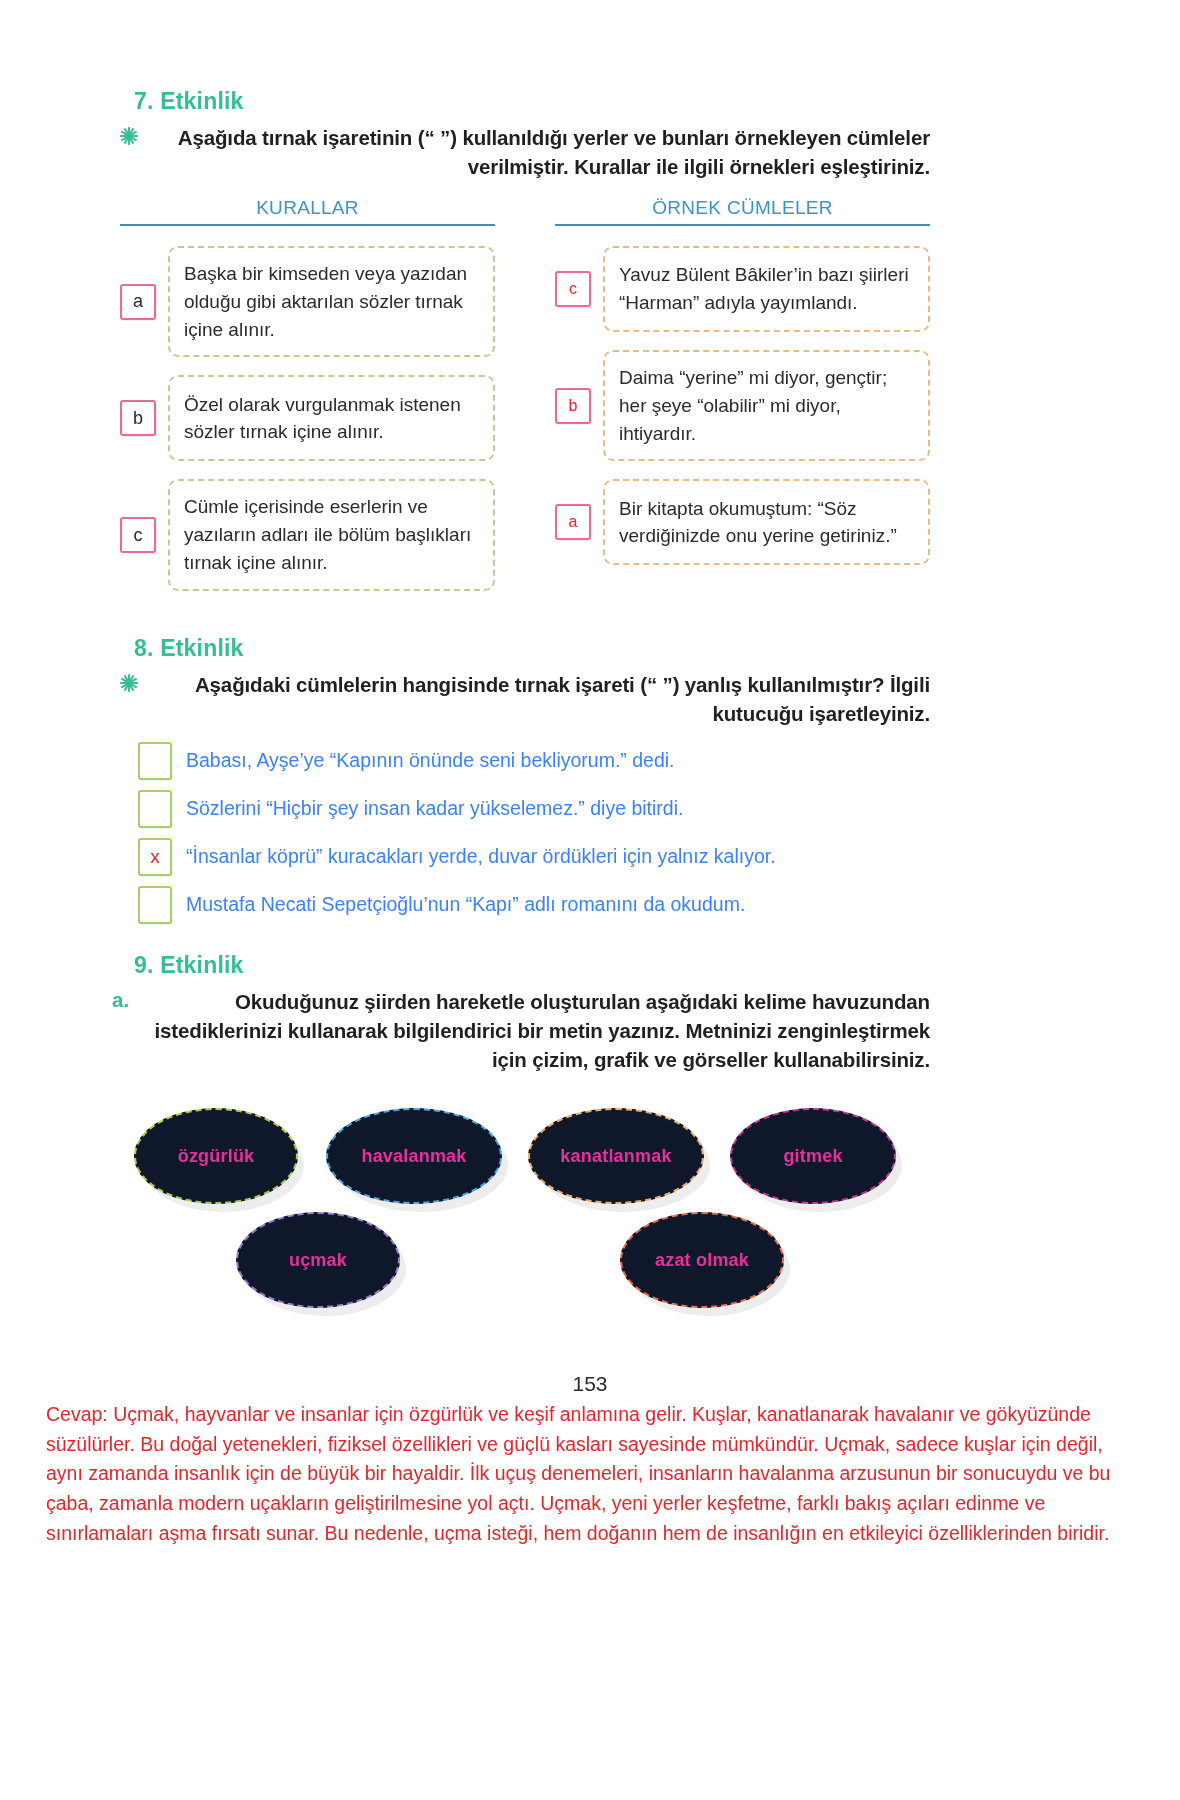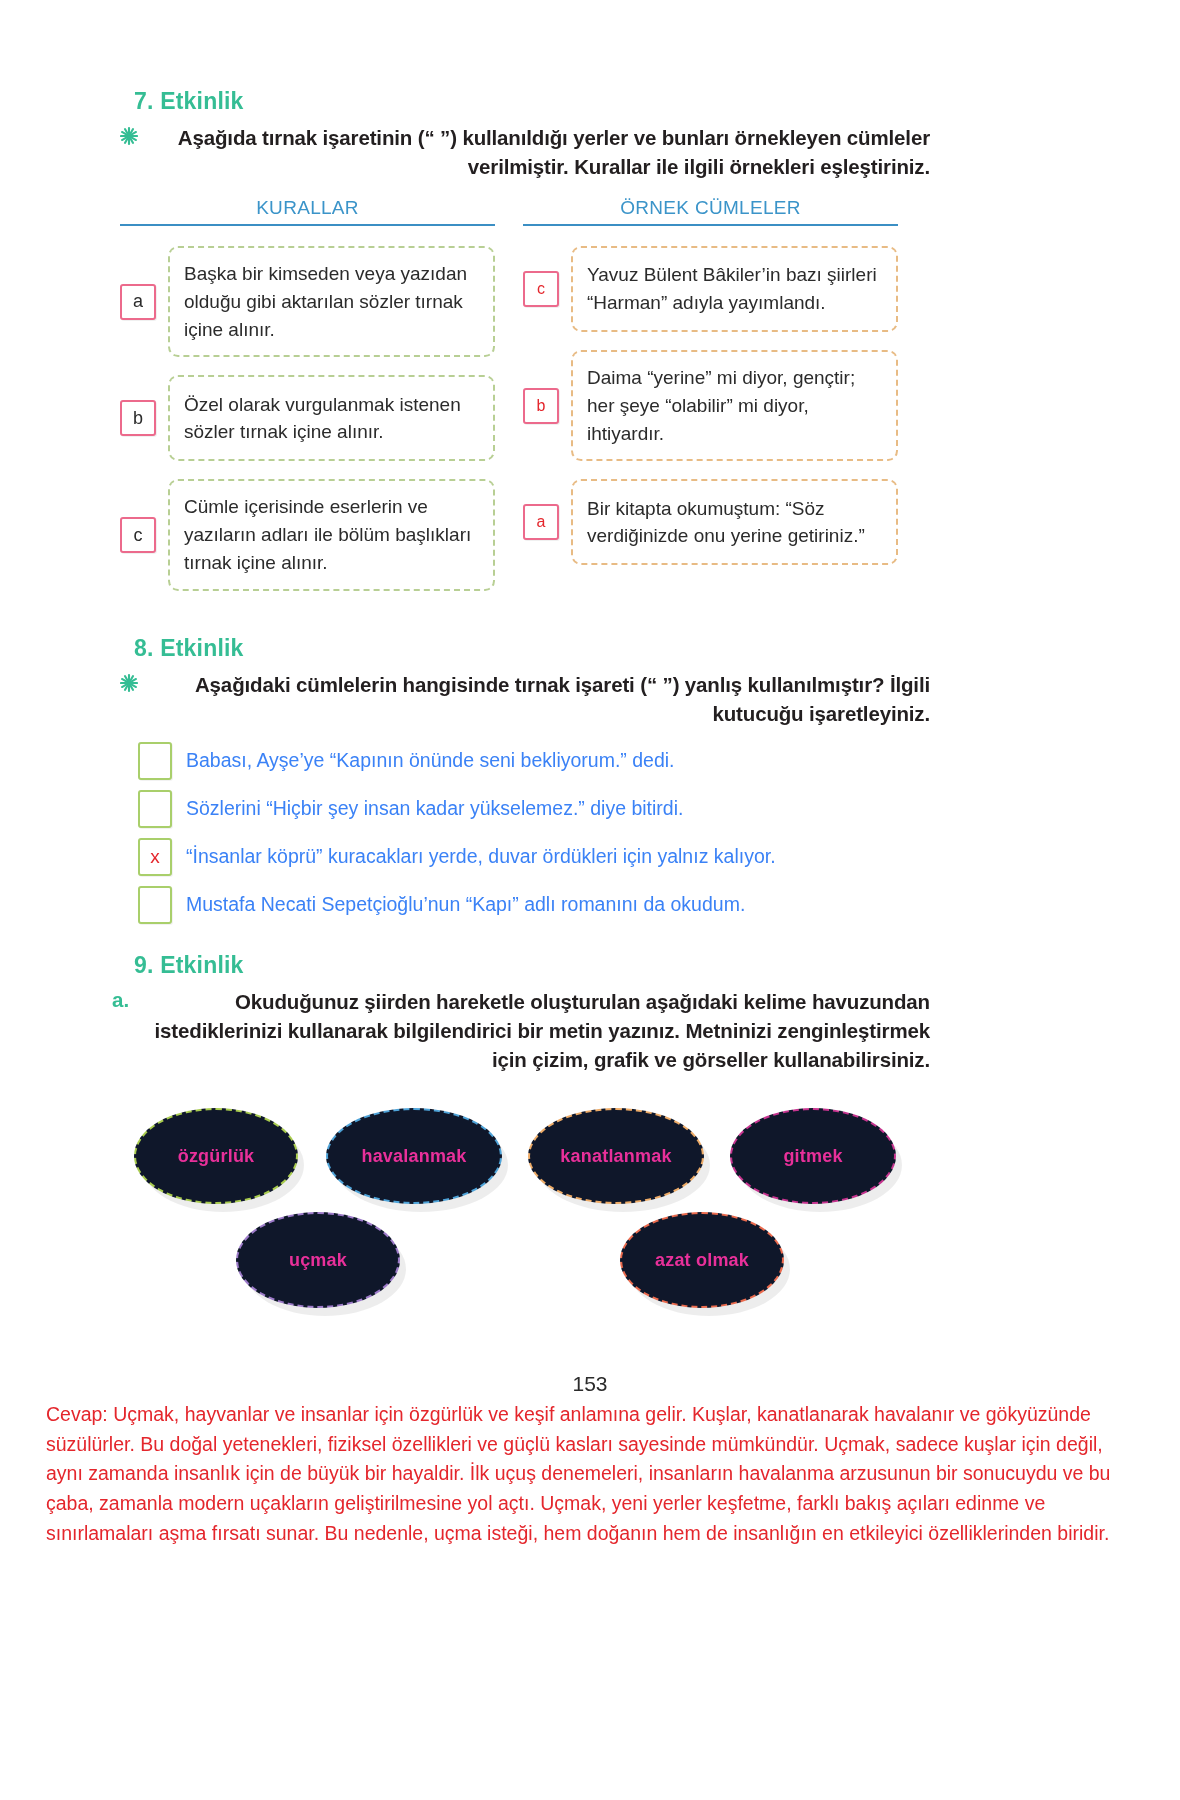--- a/index.html
+++ b/index.html
@@ -66,21 +66,21 @@
     font-weight: bold;
     font-size: 20.5px;
     position: relative;
     top: 1px;
   }
 
   
   .match-wrap {
     margin-top: 16px;
     display: flex;
-    gap: 28px;
+    gap: 60px;
   }
   .match-col { width: 375px; }
 
   .col-head {
     text-align: center;
     color: #3b94c9;
     font-size: 19px;
     letter-spacing: 0.3px;
     padding-bottom: 5px;
   }

